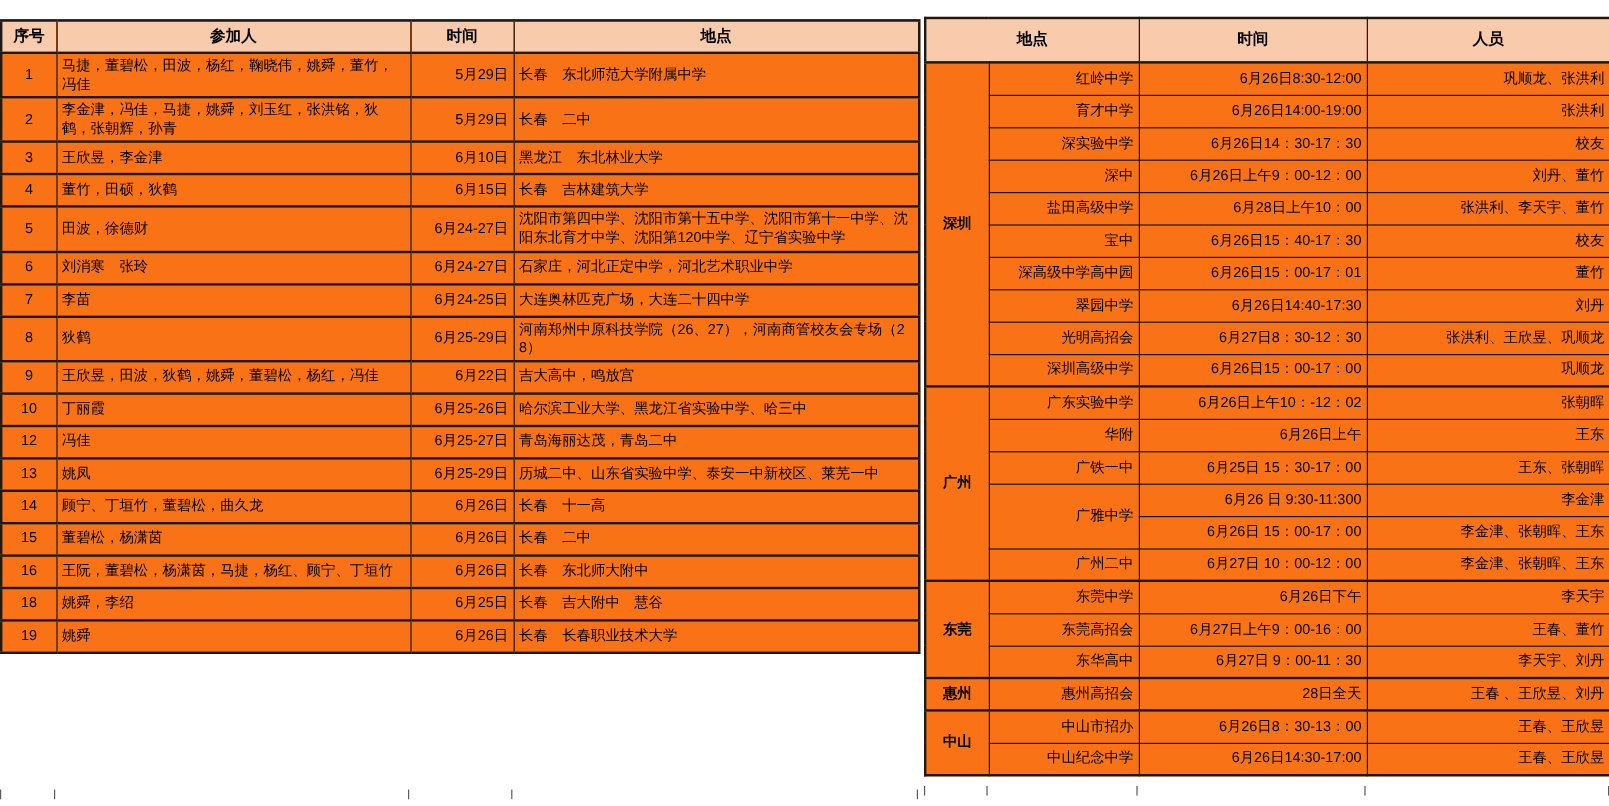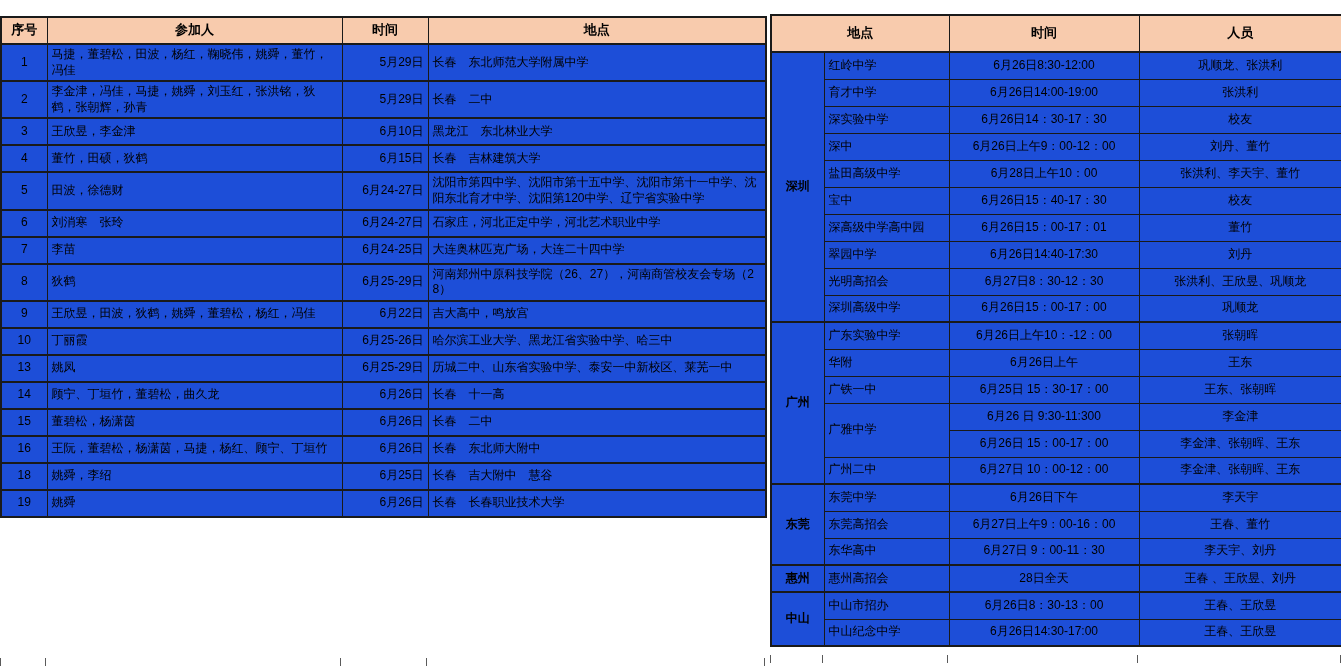--- a/index.html
+++ b/index.html
@@ -1,19 +1,19 @@
 <!DOCTYPE html>
 <html style="--header-bg: #F8CBAD; --border: #1A1A1A;"><head>
 <meta charset="utf-8">
 <style>
   html,body{margin:0;padding:0;background:#fff;}
   body{font-family:"Liberation Sans","DejaVu Sans",sans-serif;color:#000;}
   .canvas{position:relative;width:1341px;height:672px;background:#fff;overflow:hidden;}
 
-  table.tbl{border-collapse:collapse;table-layout:fixed;background:#1d4ed8;}
+  table.tbl{border-collapse:collapse;table-layout:fixed;background:#f97316;}
   table.tbl th, table.tbl td{
     font-size:12px; line-height:1.3; padding:2px 4px;
     overflow:hidden; word-break:break-all;
     border:1px solid var(--border,#1a1a1a);
     vertical-align:middle;
   }
   table.tbl th{
     background:var(--header-bg,#F8CBAD);
     font-weight:bold; font-size:13px; text-align:center;
   }
@@ -26,22 +26,22 @@
   #ltable td.no-cell{text-align:center;}
   #ltable td.time-cell{text-align:right;}
   #ltable td.participants-cell, #ltable td.place-cell{text-align:left;}
 
   
   #rtable{position:absolute; left:770px; top:14px; width:571px; border:2px solid var(--border,#1a1a1a);}
   #rtable thead th{border-bottom-width:2px; height:31px;}
   #rtable tbody tr{height:27px;}
   #rtable tr.group-first td{border-top-width:2px;}
   #rtable td.city-cell{text-align:center; font-weight:bold;}
-  #rtable td.school-cell{text-align:left;}
-  #rtable td.rtime-cell, #rtable td.people-cell{text-align:center;}
+  #rtable td.school-cell{text-align:right;}
+  #rtable td.rtime-cell, #rtable td.people-cell{text-align:right;}
 
   
   .stub{position:absolute; display:flex; height:8px;}
   .stub > div{box-sizing:border-box; border-right:1px solid #5a5a5a; height:8px;}
   .stub > div:first-child{border-left:1px solid #5a5a5a;}
 </style>
 </head>
 <body>
 
 <div class="canvas">
@@ -116,20 +116,26 @@
           <td class="time-cell">6月22日</td>
           <td class="place-cell">吉大高中，鸣放宫</td>
         </tr>
         <tr>
           <td class="no-cell">10</td>
           <td class="participants-cell">丁丽霞</td>
           <td class="time-cell">6月25-26日</td>
           <td class="place-cell">哈尔滨工业大学、黑龙江省实验中学、哈三中</td>
         </tr>
         <tr>
+          <td class="no-cell">12</td>
+          <td class="participants-cell">冯佳</td>
+          <td class="time-cell">6月25-27日</td>
+          <td class="place-cell">青岛海丽达茂，青岛二中</td>
+        </tr>
+        <tr>
           <td class="no-cell">13</td>
           <td class="participants-cell">姚凤</td>
           <td class="time-cell">6月25-29日</td>
           <td class="place-cell">历城二中、山东省实验中学、泰安一中新校区、莱芜一中</td>
         </tr>
         <tr>
           <td class="no-cell">14</td>
           <td class="participants-cell">顾宁、丁垣竹，董碧松，曲久龙</td>
           <td class="time-cell">6月26日</td>
           <td class="place-cell">长春　十一高</td>
@@ -229,21 +235,21 @@
           <td class="people-cell">张洪利、王欣昱、巩顺龙</td>
         </tr>
         <tr>
           <td class="school-cell" rowspan="1">深圳高级中学</td>
           <td class="rtime-cell">6月26日15：00-17：00</td>
           <td class="people-cell">巩顺龙</td>
         </tr>
         <tr class="group-first">
           <td class="city-cell" rowspan="6">广州</td>
           <td class="school-cell" rowspan="1">广东实验中学</td>
-          <td class="rtime-cell">6月26日上午10：-12：00</td>
+          <td class="rtime-cell">6月26日上午10：-12：02</td>
           <td class="people-cell">张朝晖</td>
         </tr>
         <tr>
           <td class="school-cell" rowspan="1">华附</td>
           <td class="rtime-cell">6月26日上午</td>
           <td class="people-cell">王东</td>
         </tr>
         <tr>
           <td class="school-cell" rowspan="1">广铁一中</td>
           <td class="rtime-cell">6月25日 15：30-17：00</td>

